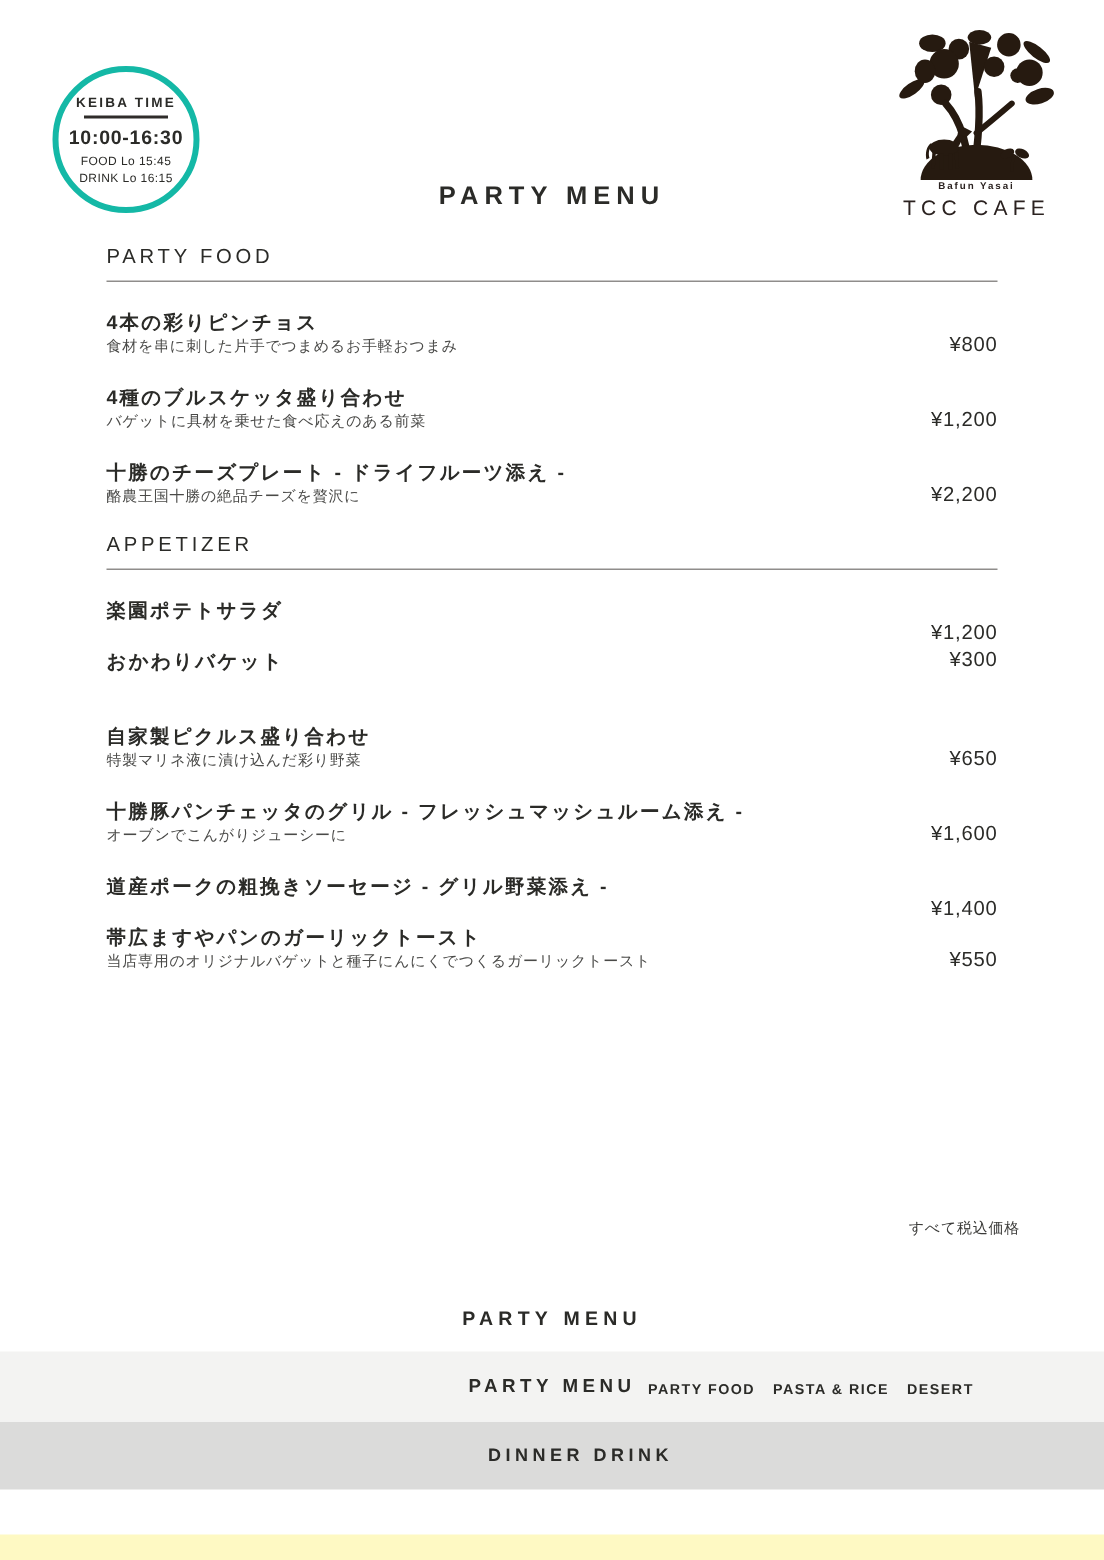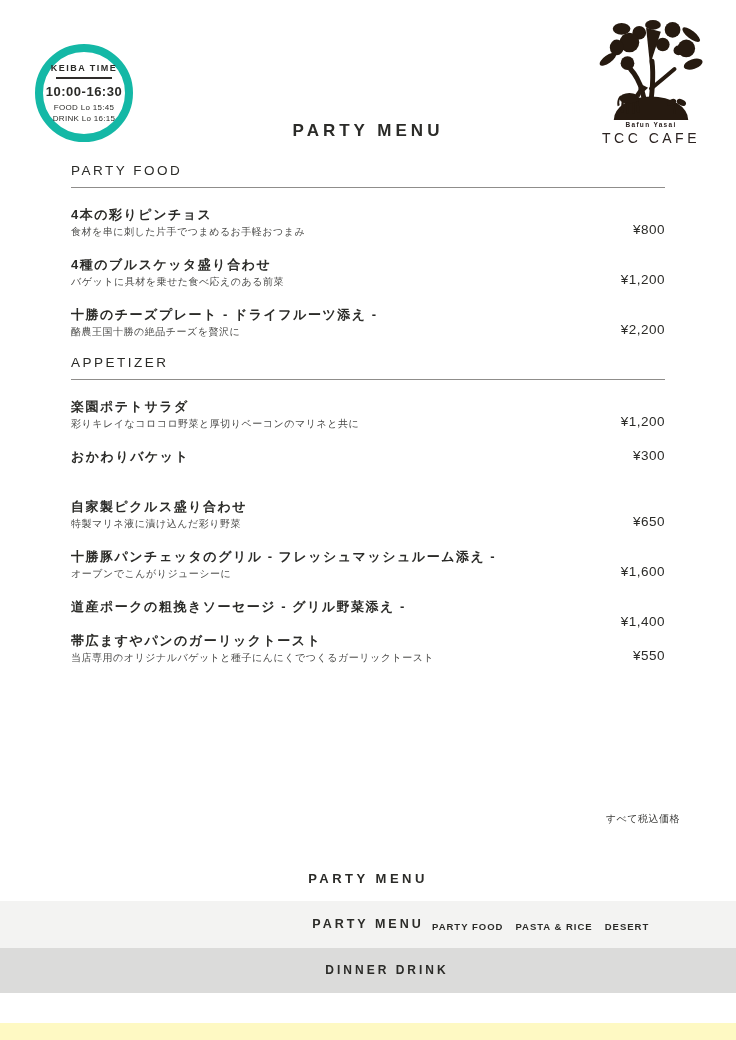--- a/index.html
+++ b/index.html
@@ -5,21 +5,21 @@
   html,body{margin:0;padding:0;}
   body{
     width:736px;height:1040px;position:relative;overflow:hidden;
     background:#ffffff;color:#2b2b28;
     font-family:"Liberation Sans", sans-serif;
     -webkit-font-smoothing:antialiased;
   }
   
   .stamp{
     position:absolute;left:35px;top:44px;width:98px;height:98px;
-    border:8px solid #14b8a6;border-radius:50%;
+    border:4px solid #14b8a6;border-radius:50%;
     display:flex;flex-direction:column;align-items:center;justify-content:center;
     text-align:center;box-sizing:border-box;
   }
   .stamp-title{font-size:9px;font-weight:bold;letter-spacing:1.5px;}
   .stamp-divider{width:56px;height:2px;background:#2f2c2a;margin:4px 0 5px;}
   .stamp-hours{font-size:13px;font-weight:bold;letter-spacing:.5px;margin-bottom:3px;}
   .stamp-lo{font-size:8px;font-weight:normal;letter-spacing:.3px;line-height:11px;}
   
   .page-title{
     position:absolute;top:121px;left:0;width:736px;text-align:center;
@@ -147,21 +147,20 @@
       <div class="item-desc">酪農王国十勝の絶品チーズを贅沢に</div>
       <div class="item-price">¥2,200</div>
     </div>
   </div>
 
   <div class="section">
     <div class="section-header">APPETIZER</div>
 
     <div class="item has-desc">
       <div class="item-name">楽園ポテトサラダ</div>
-      <div class="item-desc">彩りキレイなコロコロ野菜と厚切りベーコンのマリネと共に</div>
       <div class="item-price">¥1,200</div>
     </div>
 
 
     <div class="item no-desc">
       <div class="item-name">おかわりバケット</div>
       <div class="item-desc"></div>
       <div class="item-price">¥300</div>
     </div>
 

